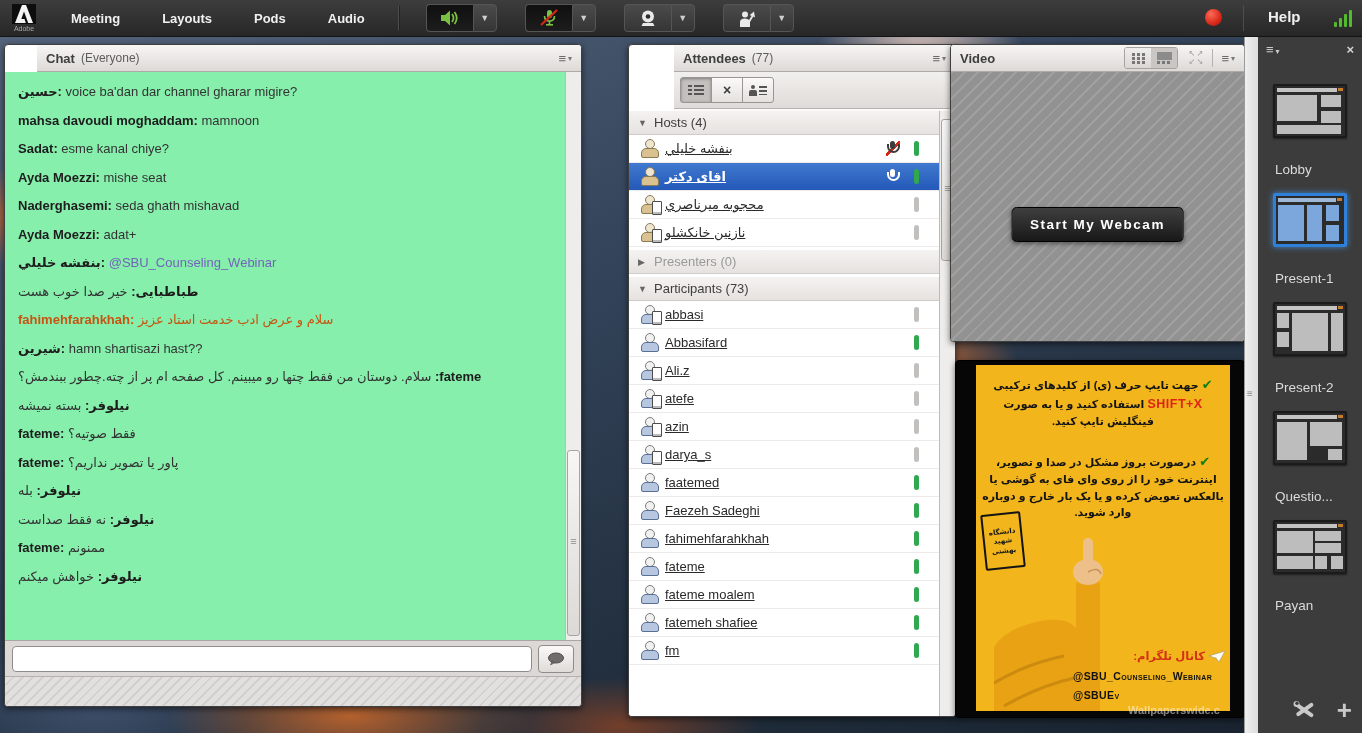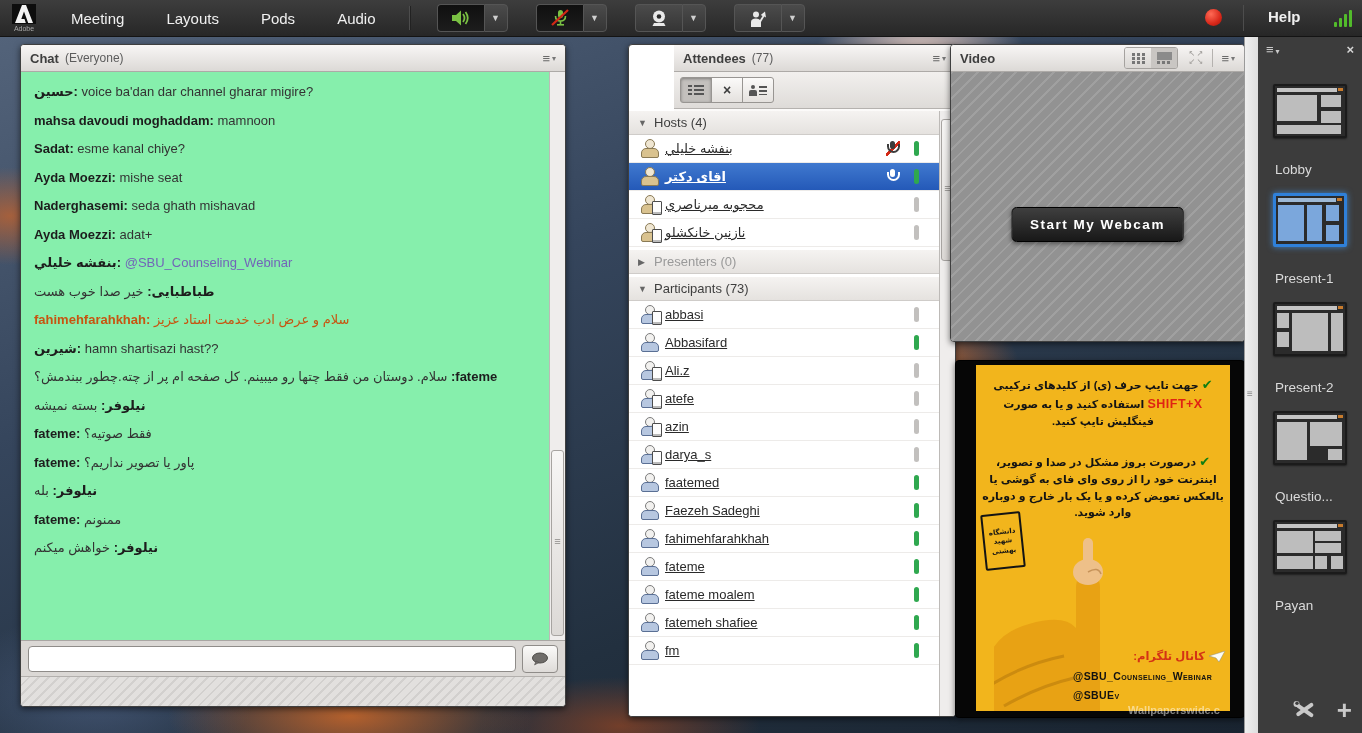--- a/index.html
+++ b/index.html
@@ -6,21 +6,21 @@
   .screen{position:relative;width:1362px;height:733px;overflow:hidden;
     font-family:"Liberation Sans","DejaVu Sans",sans-serif;-webkit-font-smoothing:antialiased;}
 
   
   .topbar{position:absolute;left:0;top:0;width:1362px;height:36px;
     background:linear-gradient(#3d3d3d,#272727);border-bottom:1px solid #141414;
     display:flex;align-items:center;z-index:50;}
   .logo{display:flex;flex-direction:column;align-items:center;margin:0 14px 0 12px;}
   .logo svg{display:block}
   .logo .lbl{font-size:7px;color:#aaa;line-height:7px;margin-top:1px}
-  .tmenu{color:#f0f0f0;font-size:15px;font-weight:normal;margin:0 21px;cursor:default;}
+  .tmenu{color:#f0f0f0;font-size:13px;font-weight:bold;margin:0 21px;cursor:default;}
   .tb-sep{width:1px;height:24px;background:#4d4d4d;border-right:1px solid #222;margin:0 12px;}
   .avgrp{display:flex;margin:0 14px;}
   .avbtn{width:46px;height:26px;border:1px solid #555;border-right:none;border-radius:4px 0 0 4px;
     background:linear-gradient(#4b4b4b,#353535);display:flex;align-items:center;justify-content:center;}
   .avbtn.active{background:linear-gradient(#101010,#1d1d1d);}
   .avdrop{width:22px;height:26px;border:1px solid #555;border-radius:0 4px 4px 0;
     background:linear-gradient(#4b4b4b,#353535);display:flex;align-items:center;justify-content:center;
     color:#cfcfcf;font-size:9px;}
   .rec{position:absolute;left:1205px;top:9px;width:17px;height:17px;border-radius:50%;
     background:radial-gradient(circle at 35% 30%,#ff6a55,#d8281a 60%,#9e130a);}
@@ -54,21 +54,21 @@
   .pmenu em{font-style:normal;font-size:8px;margin-left:2px;color:#777;}
 
   
   .sb{position:absolute;right:0;top:0;bottom:0;width:15px;background:#efedec;border-left:1px solid #bdbab7;}
   .sb .thumb{position:absolute;left:1px;right:1px;border:1px solid #a7a4a1;border-radius:3px;
     background:linear-gradient(#f7f6f5,#dcd9d6);}
   .sb .thumb::after{content:"≡";position:absolute;left:0;right:0;top:50%;margin-top:-8px;
     text-align:center;color:#8e8b88;font-size:11px;}
 
   
-  .chat{left:20px;top:8px;width:544px;height:661px;}
+  .chat{left:4px;top:8px;width:544px;height:661px;padding-left:32px;}
   .chat-body{position:absolute;top:27px;bottom:66px;left:0;right:0;background:#86efac;}
   .msgs{position:absolute;top:0;bottom:0;left:0;right:15px;padding:12px 14px 0 13px;overflow:hidden;}
   .msg{font-size:13px;color:#333;margin-bottom:13.5px;line-height:15px;}
   .msg[dir="rtl"]{text-align:left;}
   .msg .mname{color:#1d1d1d;}
   .msg.orange,.msg.orange .mname{color:#c75410;}
   .msg.link .mtext{color:#7265b8;}
   .chat-input-row{position:absolute;left:0;right:0;bottom:29px;height:37px;background:#dbd8d5;
     border-top:1px solid #a9a6a3;display:flex;align-items:center;padding:0 7px;box-sizing:border-box;}
   .chat-input{flex:1;height:24px;border:1px solid #8f8c89;border-radius:4px;padding:0 8px;
@@ -340,20 +340,21 @@
   <div class="msg" dir="rtl"><b class="mname">fateme:</b> <span class="mtext">سلام. دوستان من فقط چتها رو میبینم. کل صفحه ام پر از چته.چطور ببندمش؟</span></div>
 
   <div class="msg" dir="rtl"><b class="mname">نیلوفر:</b> <span class="mtext">بسته نمیشه</span></div>
 
   <div class="msg" dir="ltr"><b class="mname">fateme:</b> <span class="mtext">فقط صوتیه؟</span></div>
 
   <div class="msg" dir="ltr"><b class="mname">fateme:</b> <span class="mtext">پاور یا تصویر نداریم؟</span></div>
 
   <div class="msg" dir="rtl"><b class="mname">نیلوفر:</b> <span class="mtext">بله</span></div>
 
+  <div class="msg" dir="rtl"><b class="mname">نیلوفر:</b> <span class="mtext">نه فقط صداست</span></div>
 
   <div class="msg" dir="ltr"><b class="mname">fateme:</b> <span class="mtext">ممنونم</span></div>
 
   <div class="msg" dir="rtl"><b class="mname">نیلوفر:</b> <span class="mtext">خواهش میکنم</span></div>
 
 </div>
         <div class="sb">
           <div class="thumb" style="top:378px;height:184px;"></div>
         </div>
       </div>

